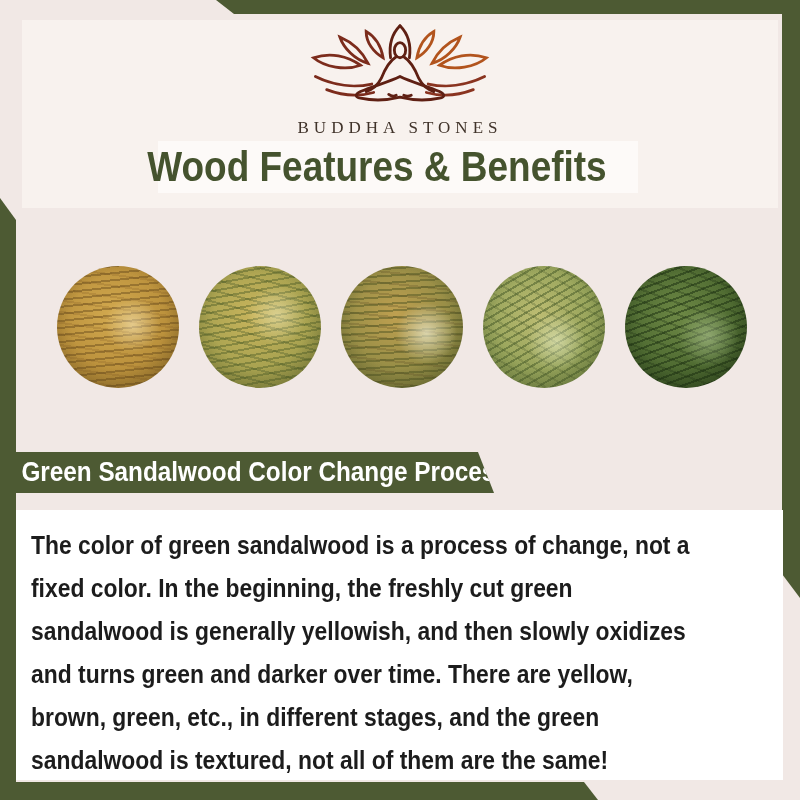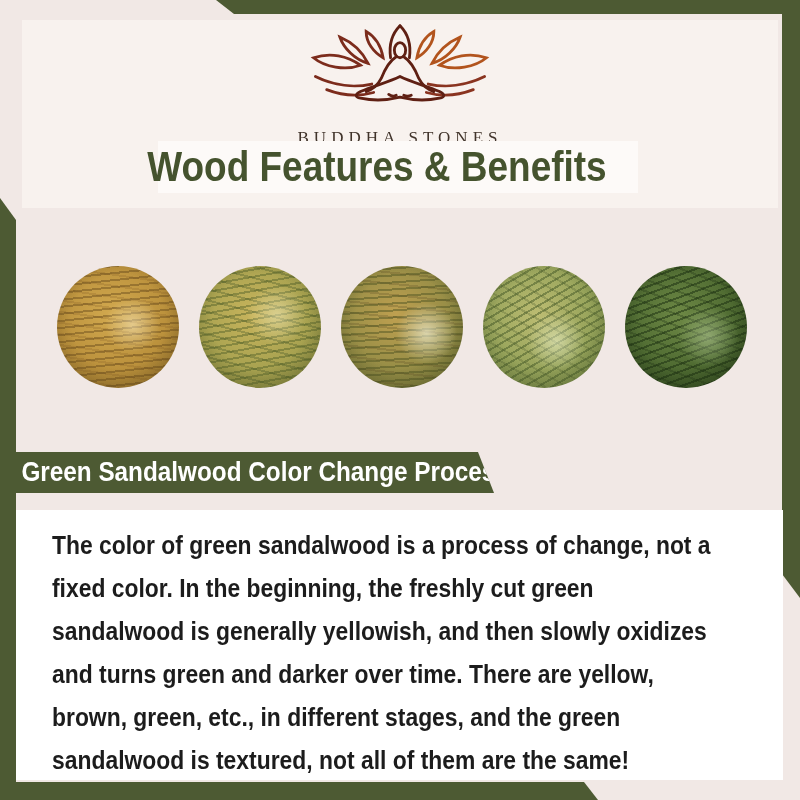--- a/index.html
+++ b/index.html
@@ -16,21 +16,21 @@
     clip-path:polygon(0 0,100% 22px,100% 100%,0 100%);}
   .bar-bottom{left:0;top:782px;width:598px;height:18px;
     clip-path:polygon(0 0,584px 0,100% 100%,0 100%);}
 
   
   .inner-panel{position:absolute;left:22px;top:20px;width:756px;height:188px;background:#f8f2ee;}
 
   
   .logo-block{position:absolute;left:0;top:22px;width:800px;text-align:center;}
   .logo-block svg{display:block;margin:0 auto;}
-  .brand-name{margin-top:12px;font-family:"Liberation Serif",serif;font-size:17px;
+  .brand-name{margin-top:2px;font-family:"Liberation Serif",serif;font-size:17px;
     letter-spacing:5px;color:#40332a;font-weight:400;}
 
   
   .title-strip{position:absolute;left:158px;top:141px;width:480px;height:52px;
     background:#fdfaf8;display:flex;align-items:center;justify-content:flex-end;}
   .title-strip h1{margin:0;font-size:42px;font-weight:bold;color:#45532e;white-space:nowrap;
     transform:scaleX(.88);transform-origin:center;letter-spacing:0px;}
 
   
   .beads-row{position:absolute;left:57px;top:266px;display:flex;gap:20px;}
@@ -44,21 +44,21 @@
 
   
   .banner{position:absolute;left:16px;top:452px;width:478px;height:41px;background:#4d5a33;
     display:flex;align-items:center;
     clip-path:polygon(0 0,calc(100% - 16px) 0,100% 100%,0 100%);}
   .banner span{color:#ffffff;font-weight:bold;font-size:27px;white-space:nowrap;
     padding-left:6px;transform:scaleX(.9);transform-origin:left center;}
 
   
   .text-panel{position:absolute;left:16px;top:510px;width:767px;height:270px;background:#ffffff;
-    padding:14px 0 0 36px;box-sizing:border-box;}
+    padding:14px 0 0 15px;box-sizing:border-box;}
   .text-panel .line{font-size:26px;font-weight:bold;color:#1c1c1c;line-height:43px;
     white-space:nowrap;transform:scaleX(.88);transform-origin:left center;}
 
   
   .petal-l{fill:none;stroke:#7c2c1c;stroke-width:3;stroke-linecap:round;}
   .petal-r{fill:none;stroke:#b2541d;stroke-width:3;stroke-linecap:round;}
   .swoosh-l{fill:none;stroke:#7c2c1c;stroke-width:3;stroke-linecap:round;}
   .swoosh-r{fill:none;stroke:#8a3420;stroke-width:3;stroke-linecap:round;}
   .figure{fill:none;stroke:#5f2013;stroke-width:3;stroke-linecap:round;}
 </style>

